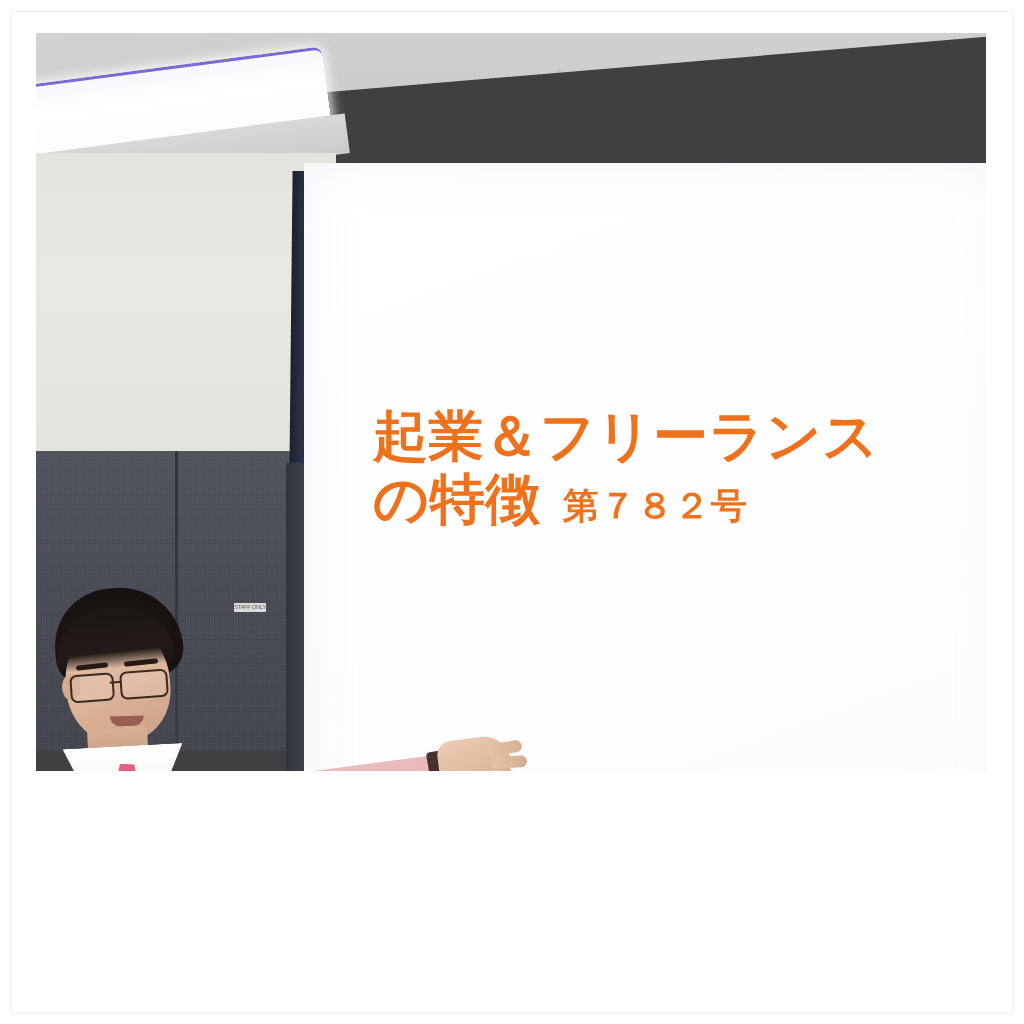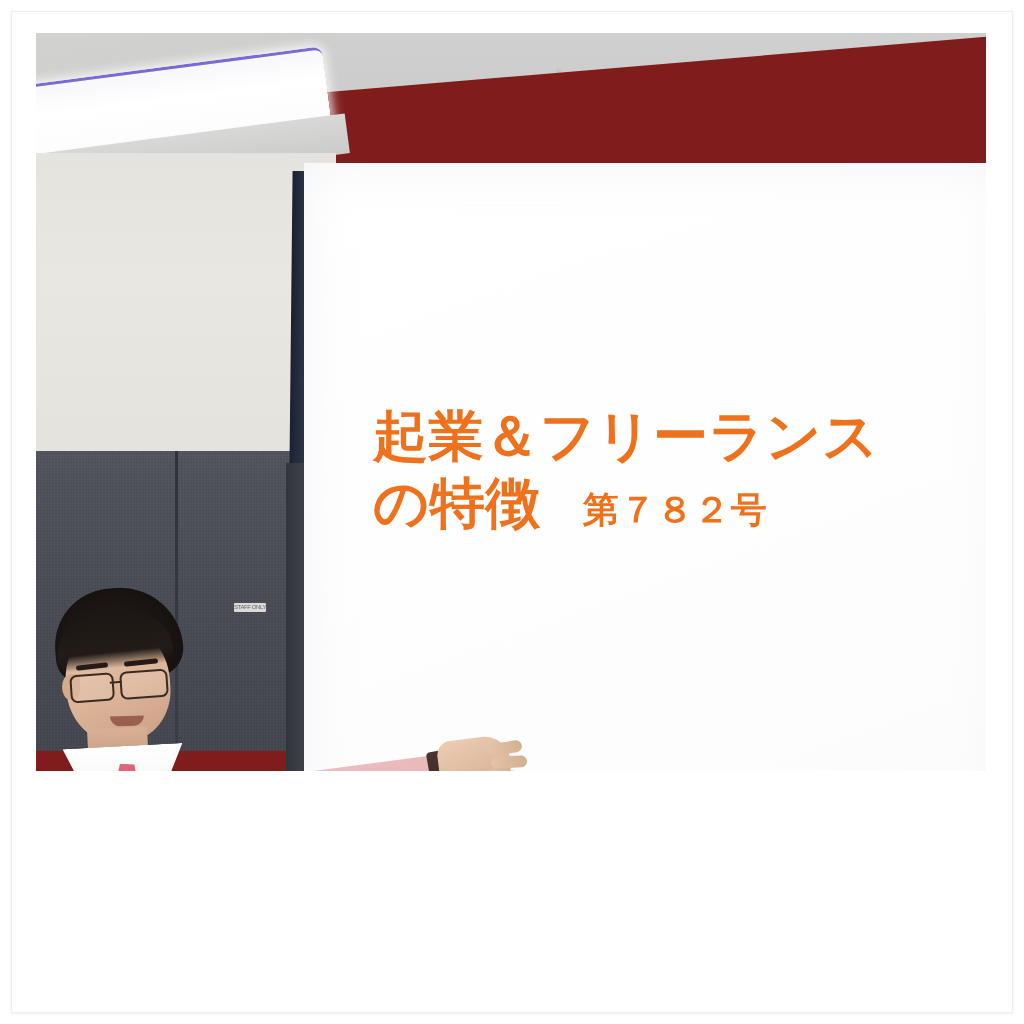--- a/index.html
+++ b/index.html
@@ -33,21 +33,21 @@
   }
 
   
   .photo {
     position: absolute;
     left: 36px;
     top: 33px;
     width: 950px;
     height: 738px;
     overflow: hidden;
-    background: #7f1d1d;
+    background: #404040;
   }
 
   
   .ceiling {
     position: absolute;
     left: 0; top: 0;
     width: 100%;
     height: 190px;
     background: linear-gradient(180deg, #cfd0cf 0%, #c9cac8 55%, #c4c5c3 100%);
     clip-path: polygon(0 0, 100% 0, 100% 2%, 0 44%);
@@ -494,21 +494,21 @@
     white-space: nowrap;
     text-rendering: optimizeLegibility;
   }
   .caption-line.with-issue {
     display: flex;
     align-items: baseline;
   }
   .issue-no {
     font-size: 36px;
     letter-spacing: 1px;
-    margin-left: 42px;
+    margin-left: 22px;
     font-weight: 700;
   }
 </style>
 </head>
 <body>
 
 <div class="canvas">
 
   <div class="paper-mat"></div>
 
@@ -583,20 +583,20 @@
       <div class="thumb"></div>
 
       <div class="forearm-near"></div>
       <div class="mic-head"></div>
       <div class="mic-body"></div>
       <div class="hand-near"></div>
     </div>
 
     <div class="caption">
       <div class="caption-line" style="color: rgb(240, 113, 28);">起業＆フリーランス</div>
-      <div class="caption-line with-issue" style="color: rgb(240, 113, 28);">
+      <div class="caption-line with-issue" style="color: rgb(240, 113, 28); font-family: Liberation Mono, monospace;">
         <span>の特徴</span>
         <span class="issue-no" style="color: rgb(240, 113, 28);">第７８２号</span>
       </div>
     </div>
 
   </div>
 </div>
 
 </body></html>

